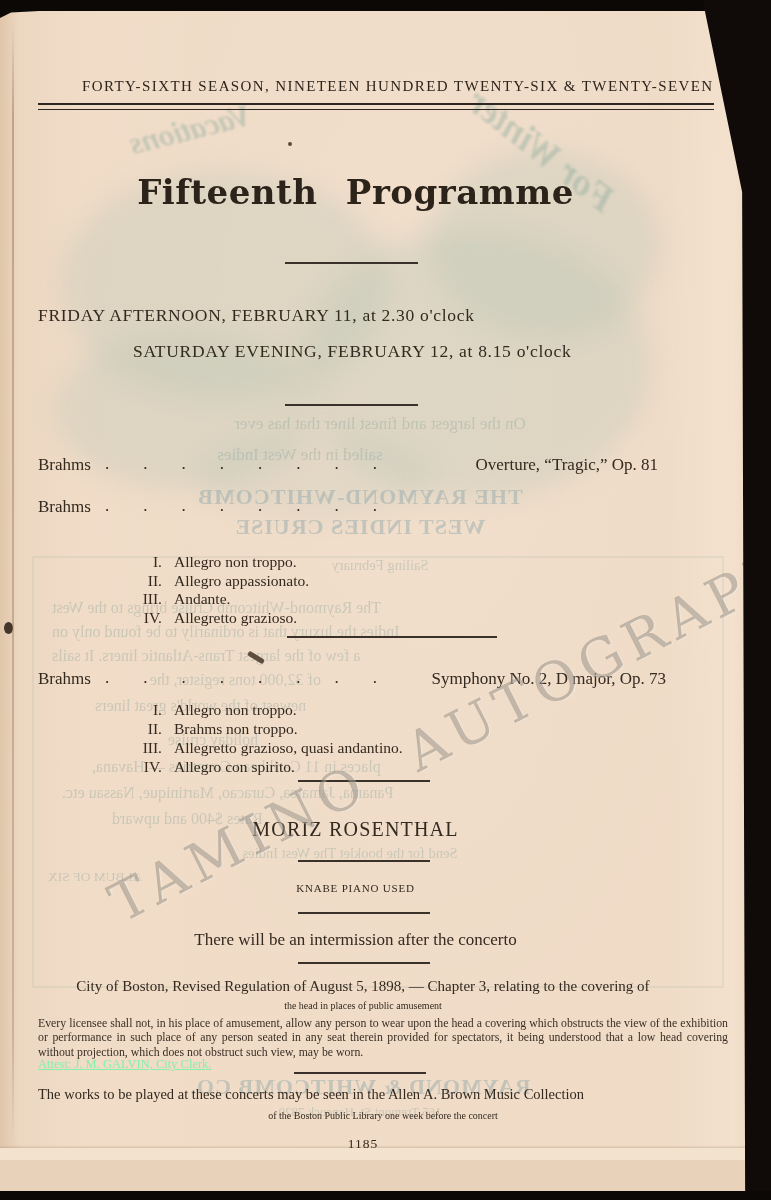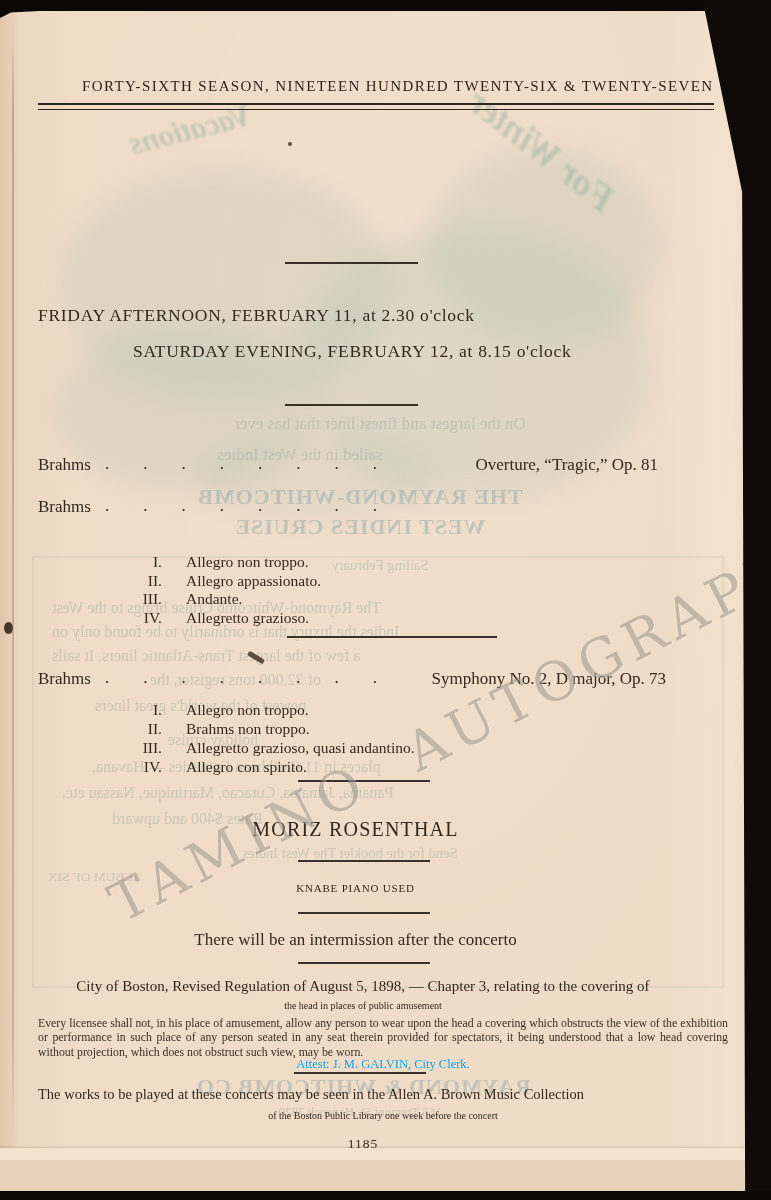--- a/index.html
+++ b/index.html
@@ -96,32 +96,32 @@
   .leader{flex:1;overflow:hidden;height:24px;line-height:24px;margin:0 14px;white-space:nowrap;
     color:#33291f;}
   .leader::after{content:".\a0\a0\a0\a0\a0\a0\a0\a0.\a0\a0\a0\a0\a0\a0\a0\a0.\a0\a0\a0\a0\a0\a0\a0\a0.\a0\a0\a0\a0\a0\a0\a0\a0.\a0\a0\a0\a0\a0\a0\a0\a0.\a0\a0\a0\a0\a0\a0\a0\a0.\a0\a0\a0\a0\a0\a0\a0\a0.";}
   .work{text-align:right;white-space:nowrap;}
   #row-overture{top:452px;} #row-overture .work{margin-right:70px;}
   #row-concerto{top:494px;} #row-concerto .work{line-height:27px;}
   #row-symphony{top:666px;} #row-symphony .work{margin-right:62px;}
   .movements{left:0;width:690px;font-size:15.5px;}
   .mrow{display:flex;line-height:18.5px;}
   .mnum{width:124px;text-align:right;flex:none;}
-  .mtext{margin-left:24px;white-space:nowrap;}
+  .mtext{margin-left:12px;white-space:nowrap;}
   #mov-concerto{top:553px;}
   #mov-symphony{top:700px;line-height:19px;}
   #mov-symphony .mrow{line-height:19px;}
   #soloist-label{top:796px;font-size:14.5px;letter-spacing:1px;}
   #soloist-name{top:818px;font-size:20px;letter-spacing:1.2px;font-weight:500;}
   #piano-note{top:882px;font-size:11px;letter-spacing:.8px;}
   #intermission{top:930px;font-size:17px;}
   #reg-h1{top:978px;font-size:15px;white-space:nowrap;}
   #reg-h2{top:1000px;font-size:10px;}
   #reg-body{top:1016px;left:0;width:690px;font-size:11.8px;line-height:14.3px;text-align:justify;color:#3a2f25;}
-  #reg-attest{top:1057px;left:0;width:690px;text-align:center;font-size:12.5px;color:#0ea5e9;}
+  #reg-attest{top:1057px;left:0;width:690px;text-align:left;font-size:12.5px;color:#86efac;text-decoration:underline;}
   #works1{top:1086px;font-size:14.5px;white-space:nowrap;left:0;width:690px;}
   #works2{top:1110px;font-size:10px;left:0;width:690px;text-align:center;}
   #pageno{top:1136px;font-size:13.5px;letter-spacing:1px;}
 </style>
 </head>
 <body>
 
 <div id="stage">
   <div id="paper"></div>
 
@@ -149,20 +149,21 @@
   <div class="ghost" id="g13">Rates $400 and upward</div>
   <div class="ghost ctr" id="g14">Send for the booklet The West Indies</div>
   <div class="ghost" id="g15">ALBUM OF SIX</div>
   <div class="ghost ctr big" id="g16">RAYMOND &amp; WHITCOMB CO.</div>
   <div class="ghost ctr" id="g17">165 Tremont St.      Hancock 7820</div>
 
   <div id="content">
     <div class="abs" id="season">FORTY-SIXTH SEASON, NINETEEN HUNDRED TWENTY-SIX &amp; TWENTY-SEVEN</div>
     <div class="abs" id="dblrule"></div>
 
+    <div class="abs centered" id="prog-title">Fifteenth Programme</div>
     <div class="abs rule" id="rule1"></div>
 
     <div class="abs dateline" id="date-fri">FRIDAY AFTERNOON, FEBRUARY 11, at 2.30 o'clock</div>
     <div class="abs dateline" id="date-sat">SATURDAY EVENING, FEBRUARY 12, at 8.15 o'clock</div>
     <div class="abs rule" id="rule2"></div>
 
     <div class="abs prow" id="row-overture">
       <span class="composer">Brahms</span>
       <span class="leader"></span>
       <span class="work">Overture, “Tragic,” Op. 81</span>

